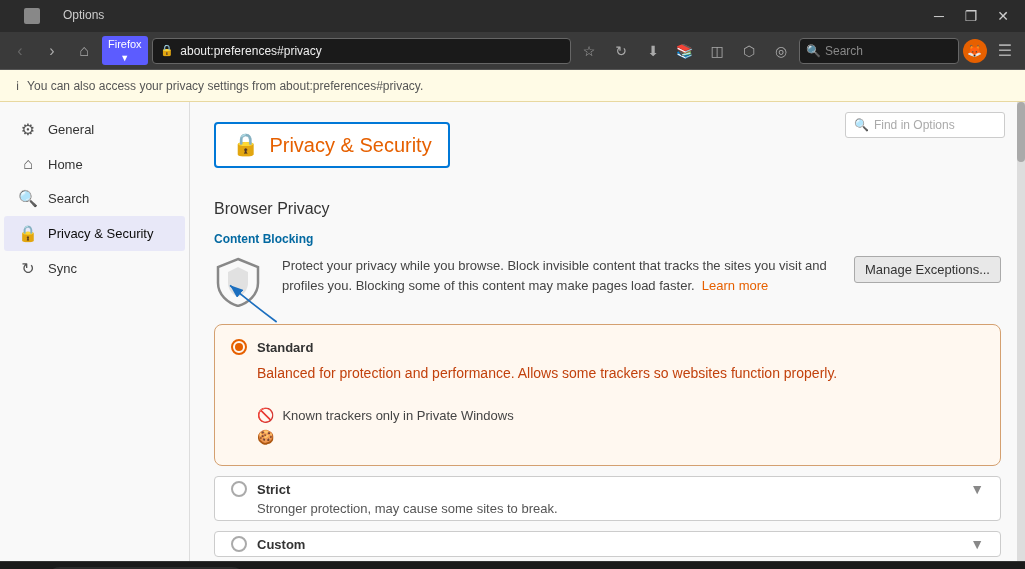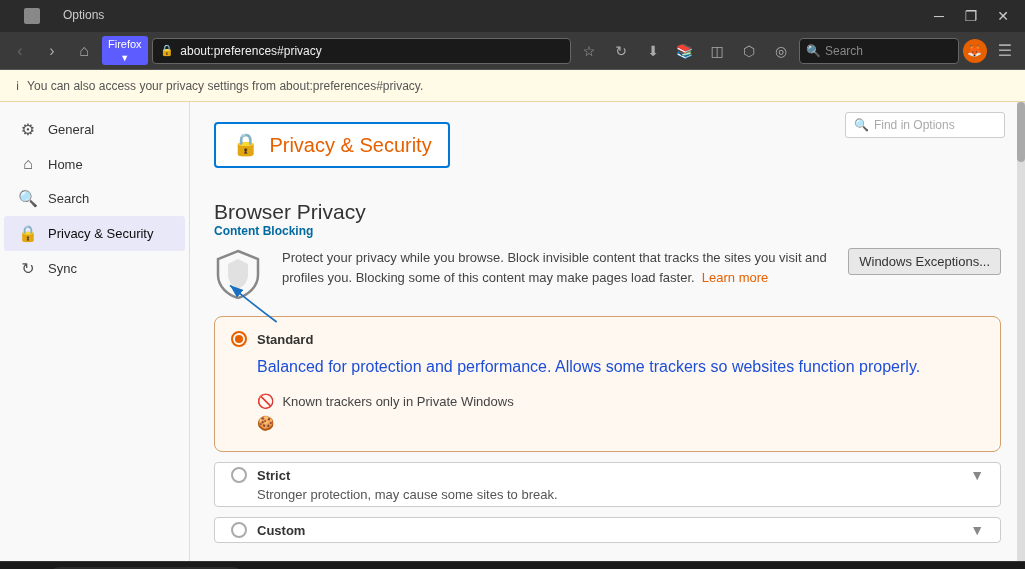--- a/index.html
+++ b/index.html
@@ -173,23 +173,23 @@
     
     .blue-arrow {
       position: absolute;
       left: 130px;
       top: 190px;
       width: 80px;
       height: 60px;
     }
 
     .section-title {
-      font-size: 21px;
+      font-size: 16px;
       color: #333;
-      margin-bottom: 0;
+      margin-bottom: 14px;
       font-weight: 400;
     }
     .subsection-title {
       font-size: 12px;
       font-weight: 600;
       color: #0369a1;
       margin-bottom: 10px;
     }
 
     .content-blocking-row {
@@ -244,21 +244,21 @@
       flex-shrink: 0;
     }
     .radio-btn.selected { border-color: #e66000; }
     .radio-btn.selected::after {
       content: '';
       width: 8px; height: 8px;
       background: #e66000;
       border-radius: 50%;
     }
     .option-title { font-weight: 600; font-size: 13px; color: #333; }
-    .option-desc { color: #1d4ed8; font-size: 16px; line-height: 1.5; margin-bottom: 14px; margin-left: 26px; }
+    .option-desc { color: #c2410c; font-size: 14px; line-height: 1.5; margin-bottom: 23px; margin-left: 26px; }
     .option-features { margin-left: 26px; }
     .feature-item { display: flex; align-items: center; gap: 8px; margin-bottom: 6px; color: #444; font-size: 13px; }
     .feature-icon { font-size: 14px; }
 
     .option-card-collapsed {
       border: 1px solid #ccc;
       border-radius: 4px;
       padding: 4px 16px;
       margin-bottom: 10px;
       background: white;
@@ -433,21 +433,21 @@
 
           <svg width="44" height="50" viewBox="0 0 44 50">
             <path d="M22 2 L42 10 L42 26 C42 38 32 46 22 49 C12 46 2 38 2 26 L2 10 Z" fill="none" stroke="#888" stroke-width="2.5"></path>
             <path d="M22 10 L32 15 L32 26 C32 33 27 38 22 40 C17 38 12 33 12 26 L12 15 Z" fill="#aaa" opacity="0.3"></path>
           </svg>
         </div>
         <div class="content-blocking-text">
           <span>Protect your privacy while you browse. Block invisible content that tracks the sites you visit and profiles you. Blocking some of this content may make pages load faster.</span>
           &nbsp;<a class="learn-more">Learn more</a>
         </div>
-        <button class="manage-exceptions-btn">Windows Exceptions...</button>
+        <button class="manage-exceptions-btn">Manage Exceptions...</button>
       </div>
 
       <div class="option-card standard">
         <div class="option-header">
           <div class="radio-btn selected"></div>
           <span class="option-title">Standard</span>
         </div>
         <p class="option-desc">Balanced for protection and performance. Allows some trackers so websites function properly.</p>
         <div class="option-features">
           <div class="feature-item">

